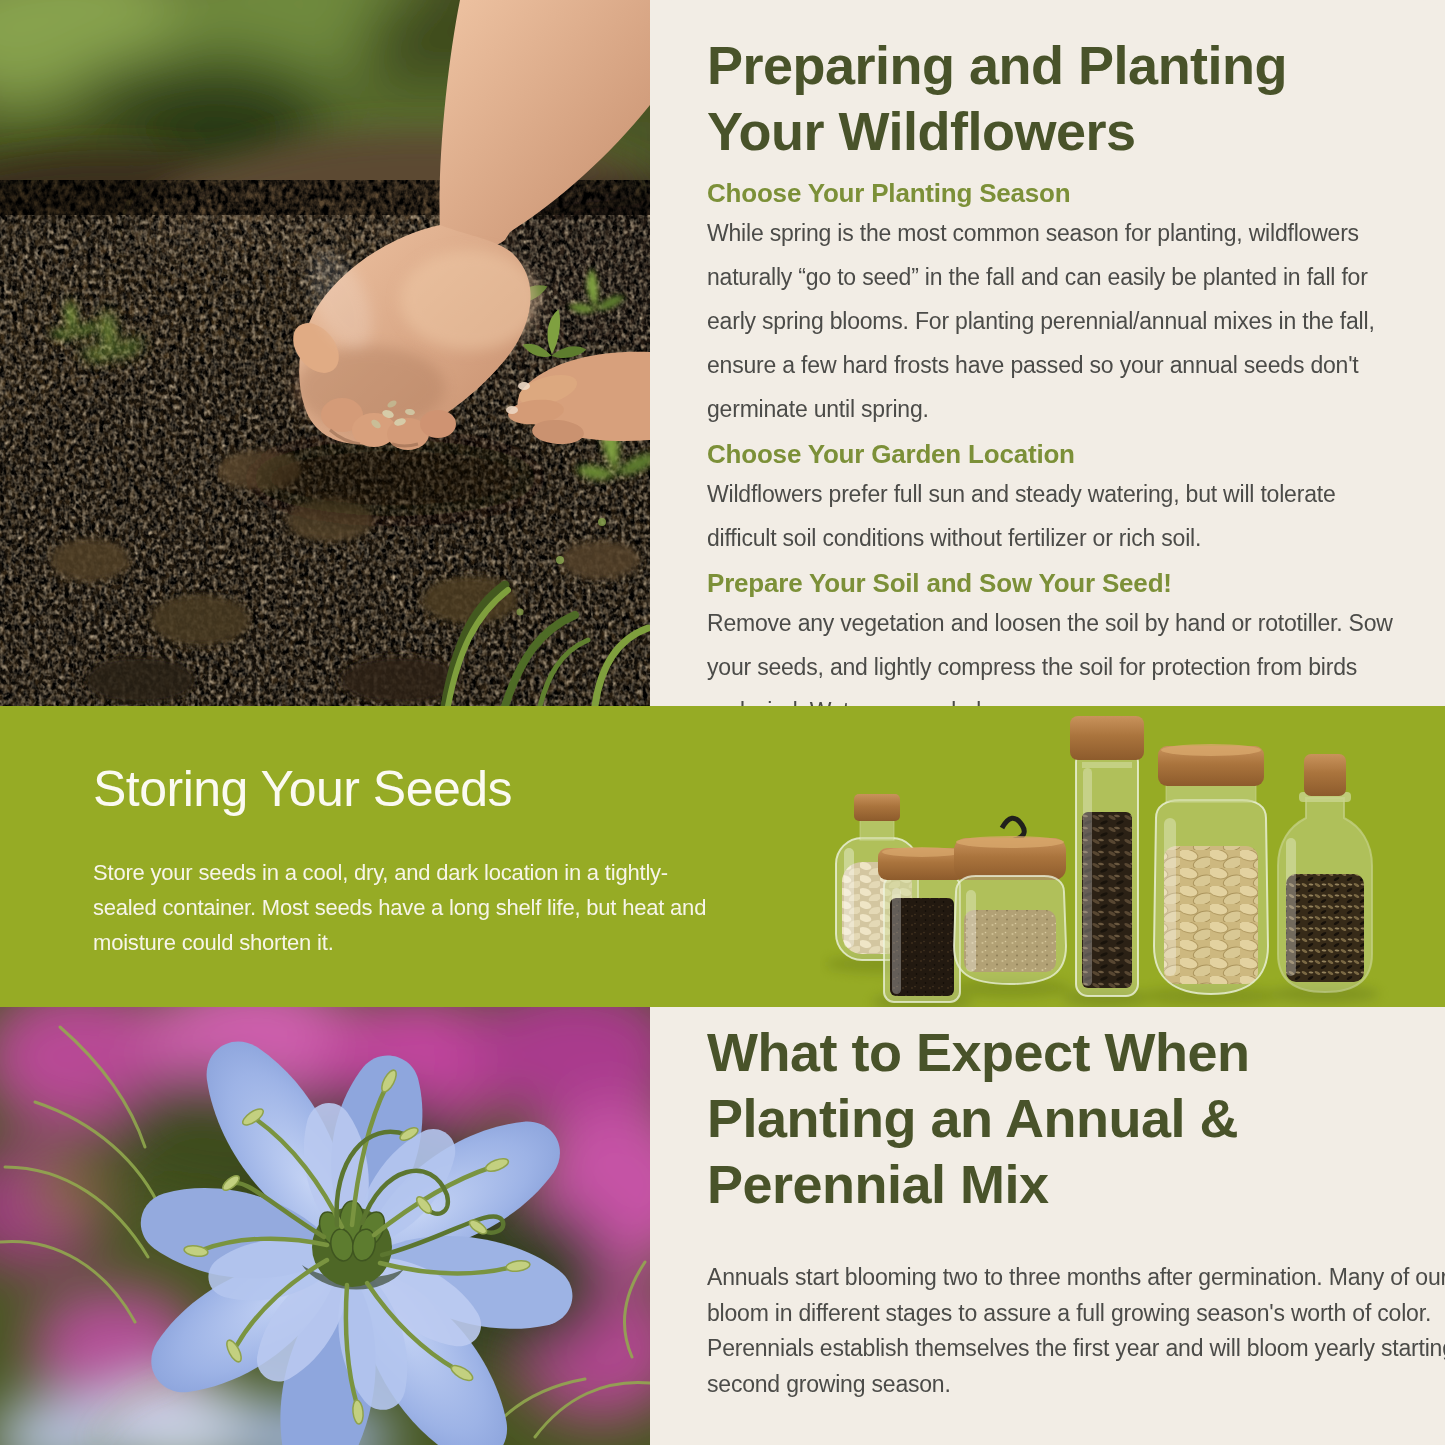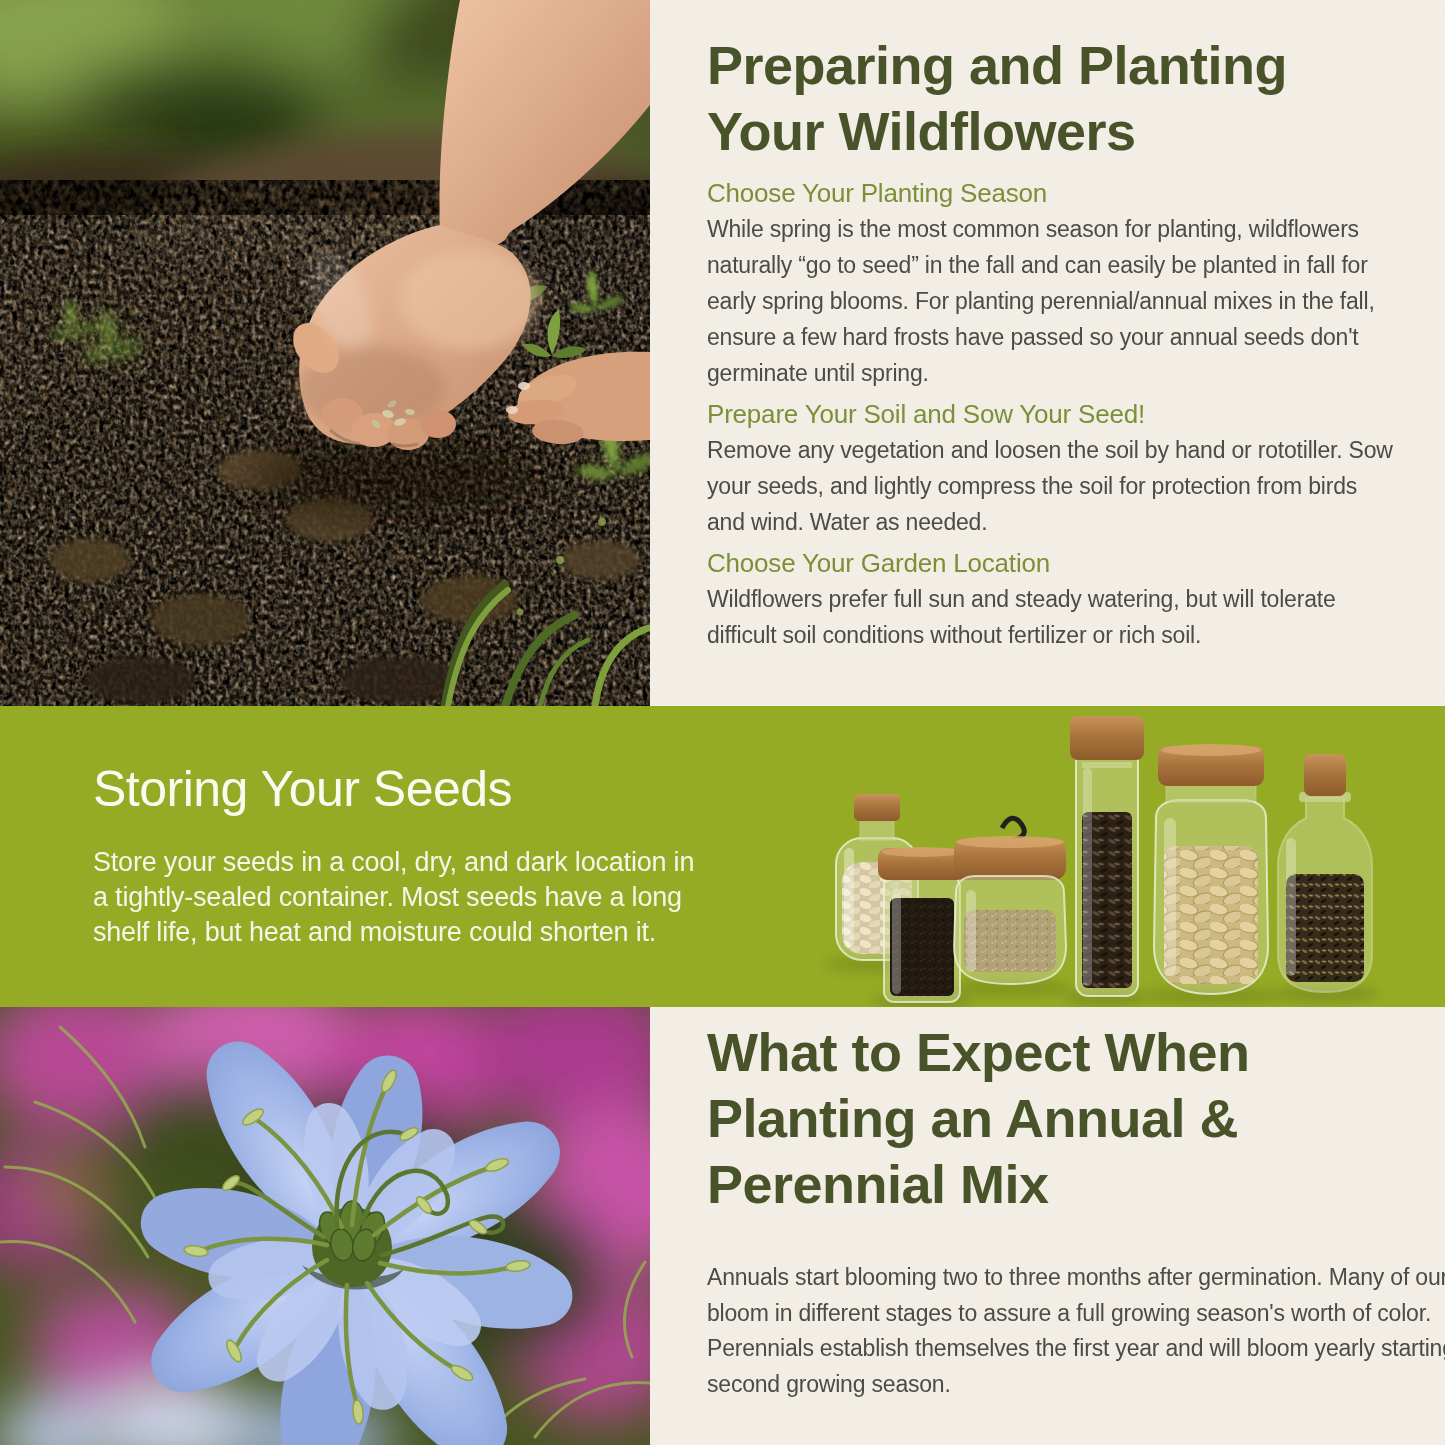--- a/index.html
+++ b/index.html
@@ -9,30 +9,30 @@
 
   .photo { position:absolute; overflow:hidden; }
   .photo svg { display:block; }
 
   
   .photo-top { left:0; top:0; width:650px; height:706px; }
   .panel-top { position:absolute; left:650px; top:0; width:795px; height:706px;
                background:#f2ede5; padding:32px 45px 4px 57px; overflow:hidden;border-radius:22px; }
   h1.h-major { font-size:54px; line-height:66px; font-weight:bold; color:#49532a;
                letter-spacing:-0.5px; white-space:pre-line; margin-bottom:14px; }
-  .sub h3 { font-size:26px; line-height:31px; font-weight:normal; color:#7c9038;
+  .sub h3 { font-size:26px; line-height:31px; font-weight:bold; color:#7c9038;
             margin:8px 0 2px 0; letter-spacing:-0.2px; }
-  .sub p, .body-text { font-size:23px; line-height:36px; color:#4b4b48; letter-spacing:-0.2px; }
+  .sub p, .body-text { font-size:23px; line-height:44px; color:#4b4b48; letter-spacing:-0.2px; }
 
   
   .band { position:absolute; left:0; top:706px; width:1445px; height:301px; background:#96ab25; }
   .band-text { position:absolute; left:93px; top:56px; width:620px; }
   .band-text h2 { font-size:50px; line-height:55px; font-weight:normal; color:#fbfaf1;
                   letter-spacing:-0.5px; white-space:pre-line; }
-  .band-text p { margin-top:28px; font-size:27px; line-height:35px; color:#f7f5e9; letter-spacing:-0.2px; }
+  .band-text p { margin-top:38px; font-size:22px; line-height:35px; color:#f7f5e9; letter-spacing:-0.2px; }
   .jars { position:absolute; left:820px; top:0; width:625px; height:301px; }
 
   
   .photo-bottom { left:0; top:1007px; width:650px; height:438px; }
   .panel-bottom { position:absolute; left:650px; top:1007px; width:934px; height:438px;
                   background:#f2ede5; padding:12px 45px 0 57px; overflow:hidden; }
   .panel-bottom h1 { margin-bottom:26px; }
   .panel-bottom .body-text { line-height:35.5px;margin-top:43px; }
 </style>
 </head>
@@ -170,27 +170,27 @@
   <div class="panel-top">
     <h1 class="h-major">Preparing and Planting
 Your Wildflowers</h1>
 
     <div class="sub">
       <h3>Choose Your Planting Season</h3>
       <p>While spring is the most common season for planting, wildflowers naturally “go to seed” in the fall and can easily be planted in fall for early spring blooms. For planting perennial/annual mixes in the fall, ensure a few hard frosts have passed so your annual seeds don't germinate until spring.</p>
     </div>
 
     <div class="sub">
+      <h3>Choose Your Garden Location</h3>
+      <p>Wildflowers prefer full sun and steady watering, but will tolerate difficult soil conditions without fertilizer or rich soil.</p>
+    </div>
+
+    <div class="sub">
       <h3>Prepare Your Soil and Sow Your Seed!</h3>
       <p>Remove any vegetation and loosen the soil by hand or rototiller. Sow your seeds, and lightly compress the soil for protection from birds and wind. Water as needed.</p>
-    </div>
-
-    <div class="sub">
-      <h3>Choose Your Garden Location</h3>
-      <p>Wildflowers prefer full sun and steady watering, but will tolerate difficult soil conditions without fertilizer or rich soil.</p>
     </div>
   </div>
 
   <div class="band">
     <div class="band-text">
       <h2>Storing Your Seeds</h2>
       <p>Store your seeds in a cool, dry, and dark location in a tightly-sealed container. Most seeds have a long shelf life, but heat and moisture could shorten it.</p>
     </div>
 
     <div class="jars">

